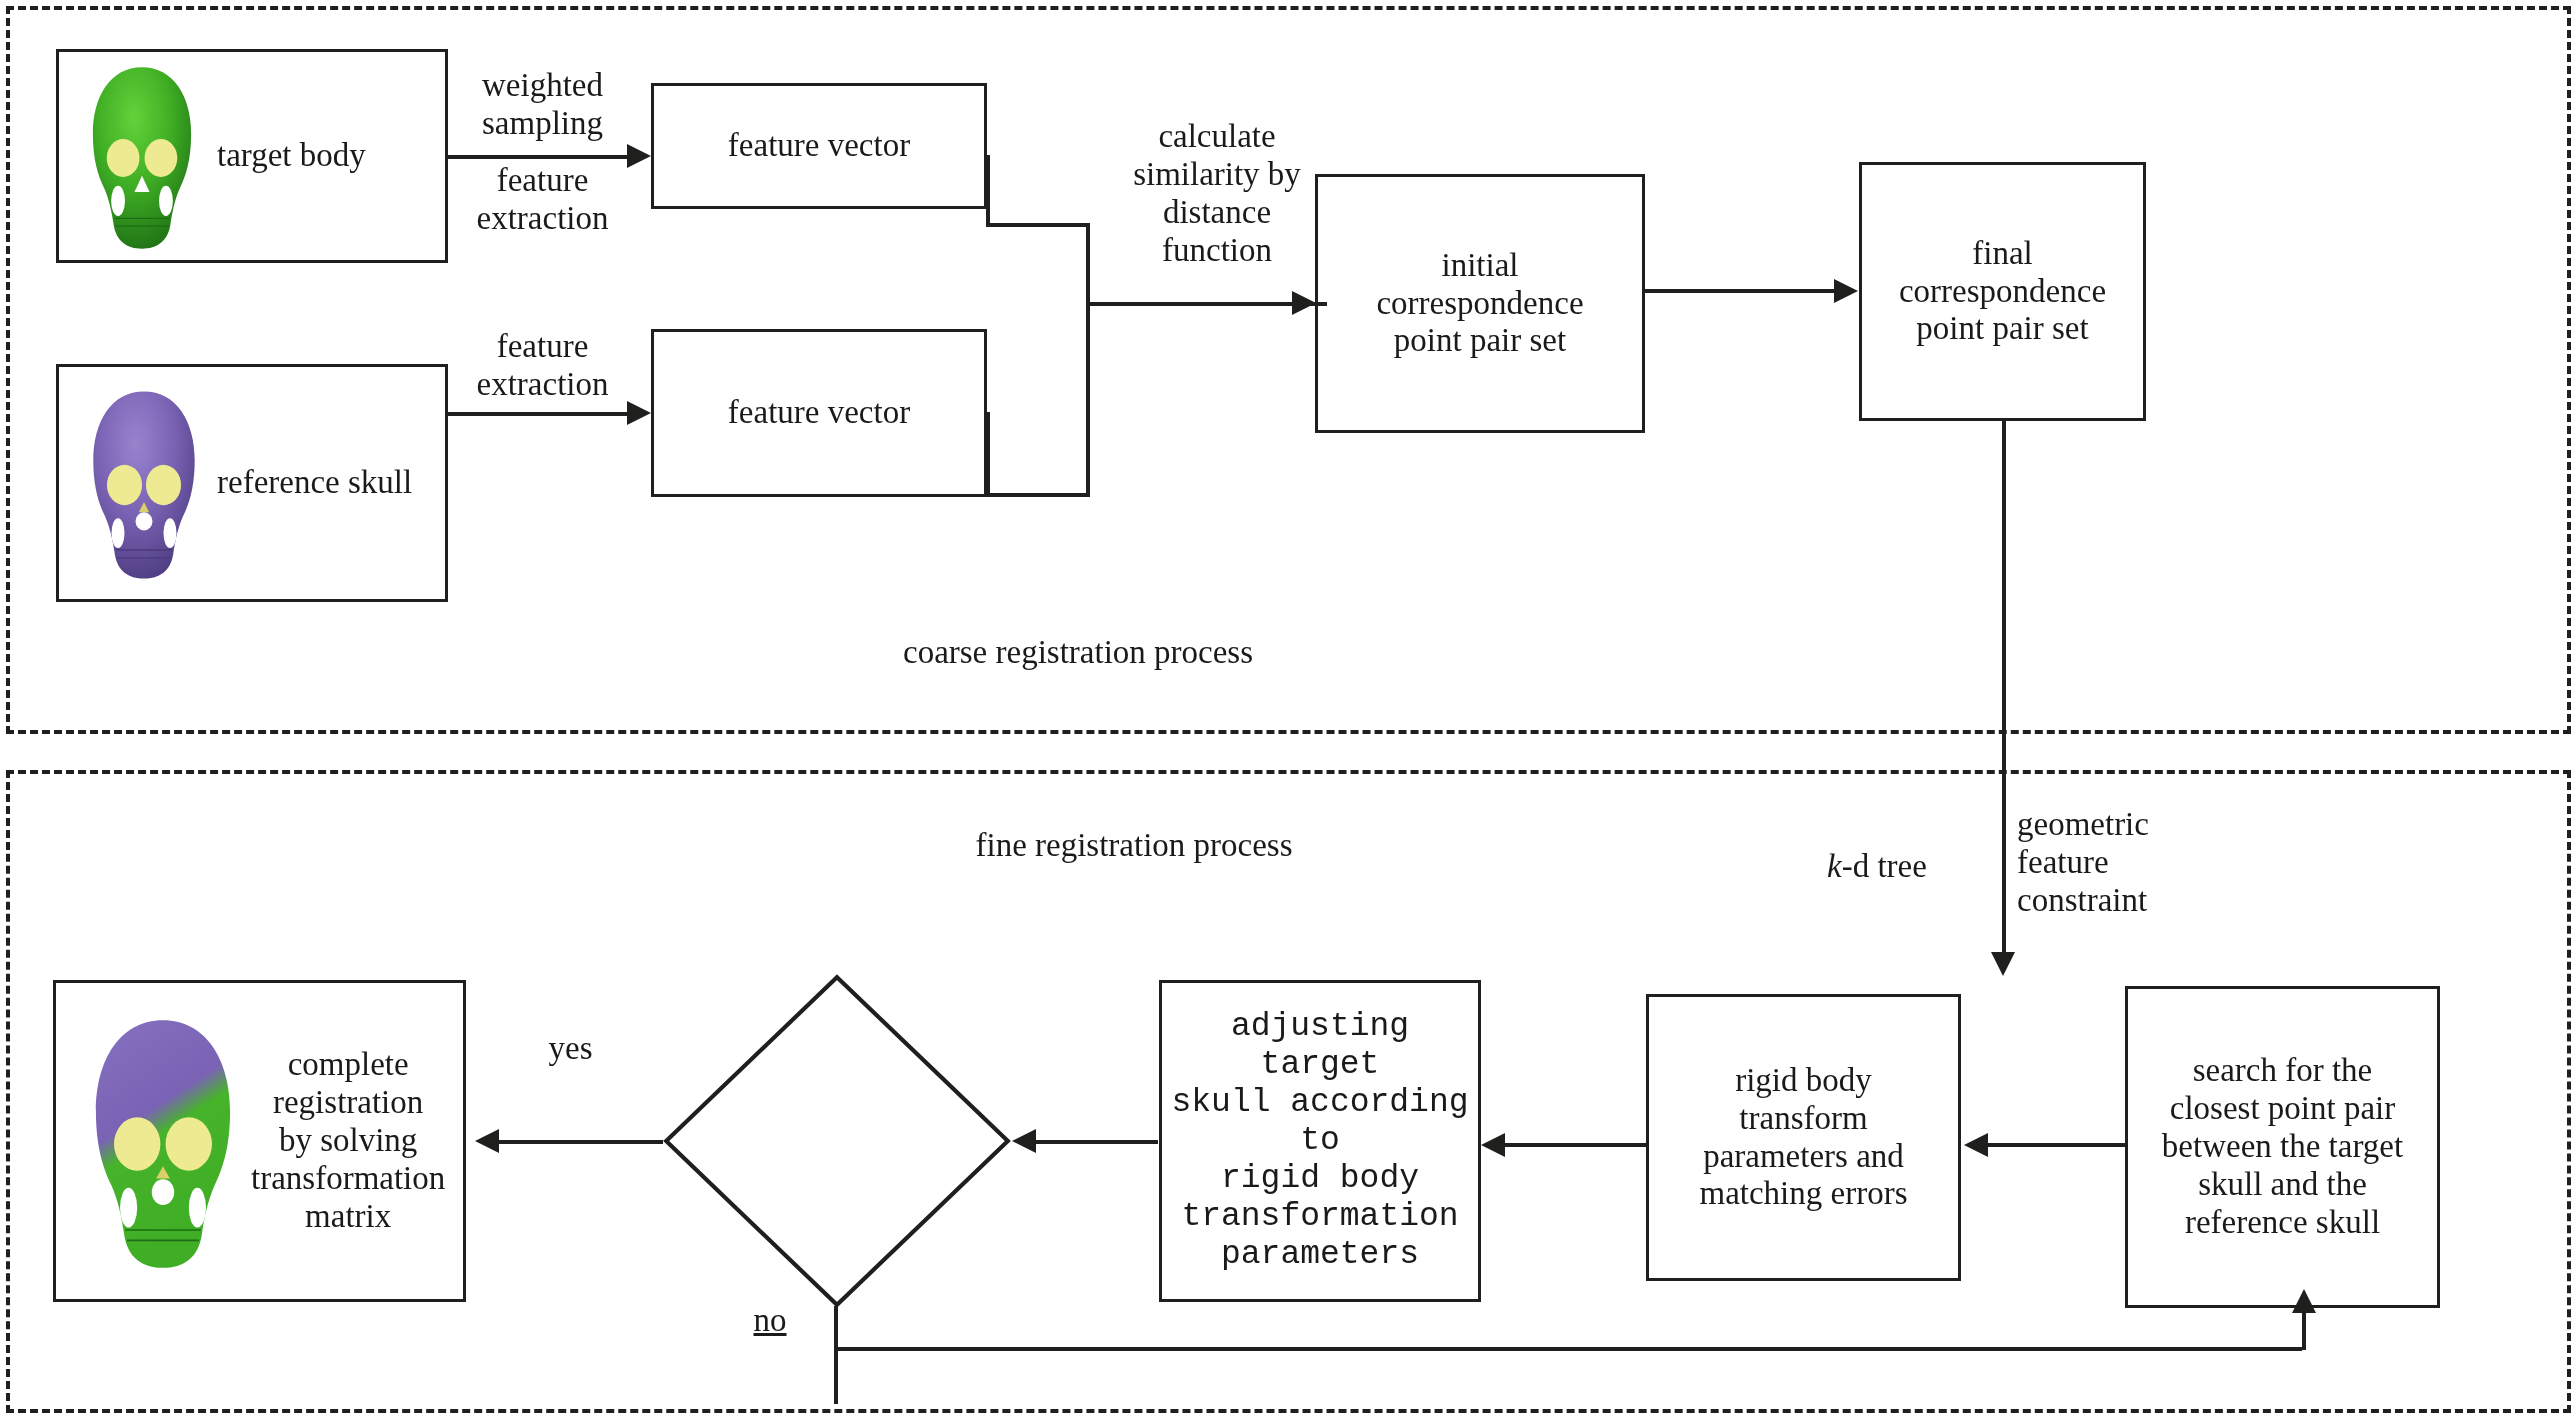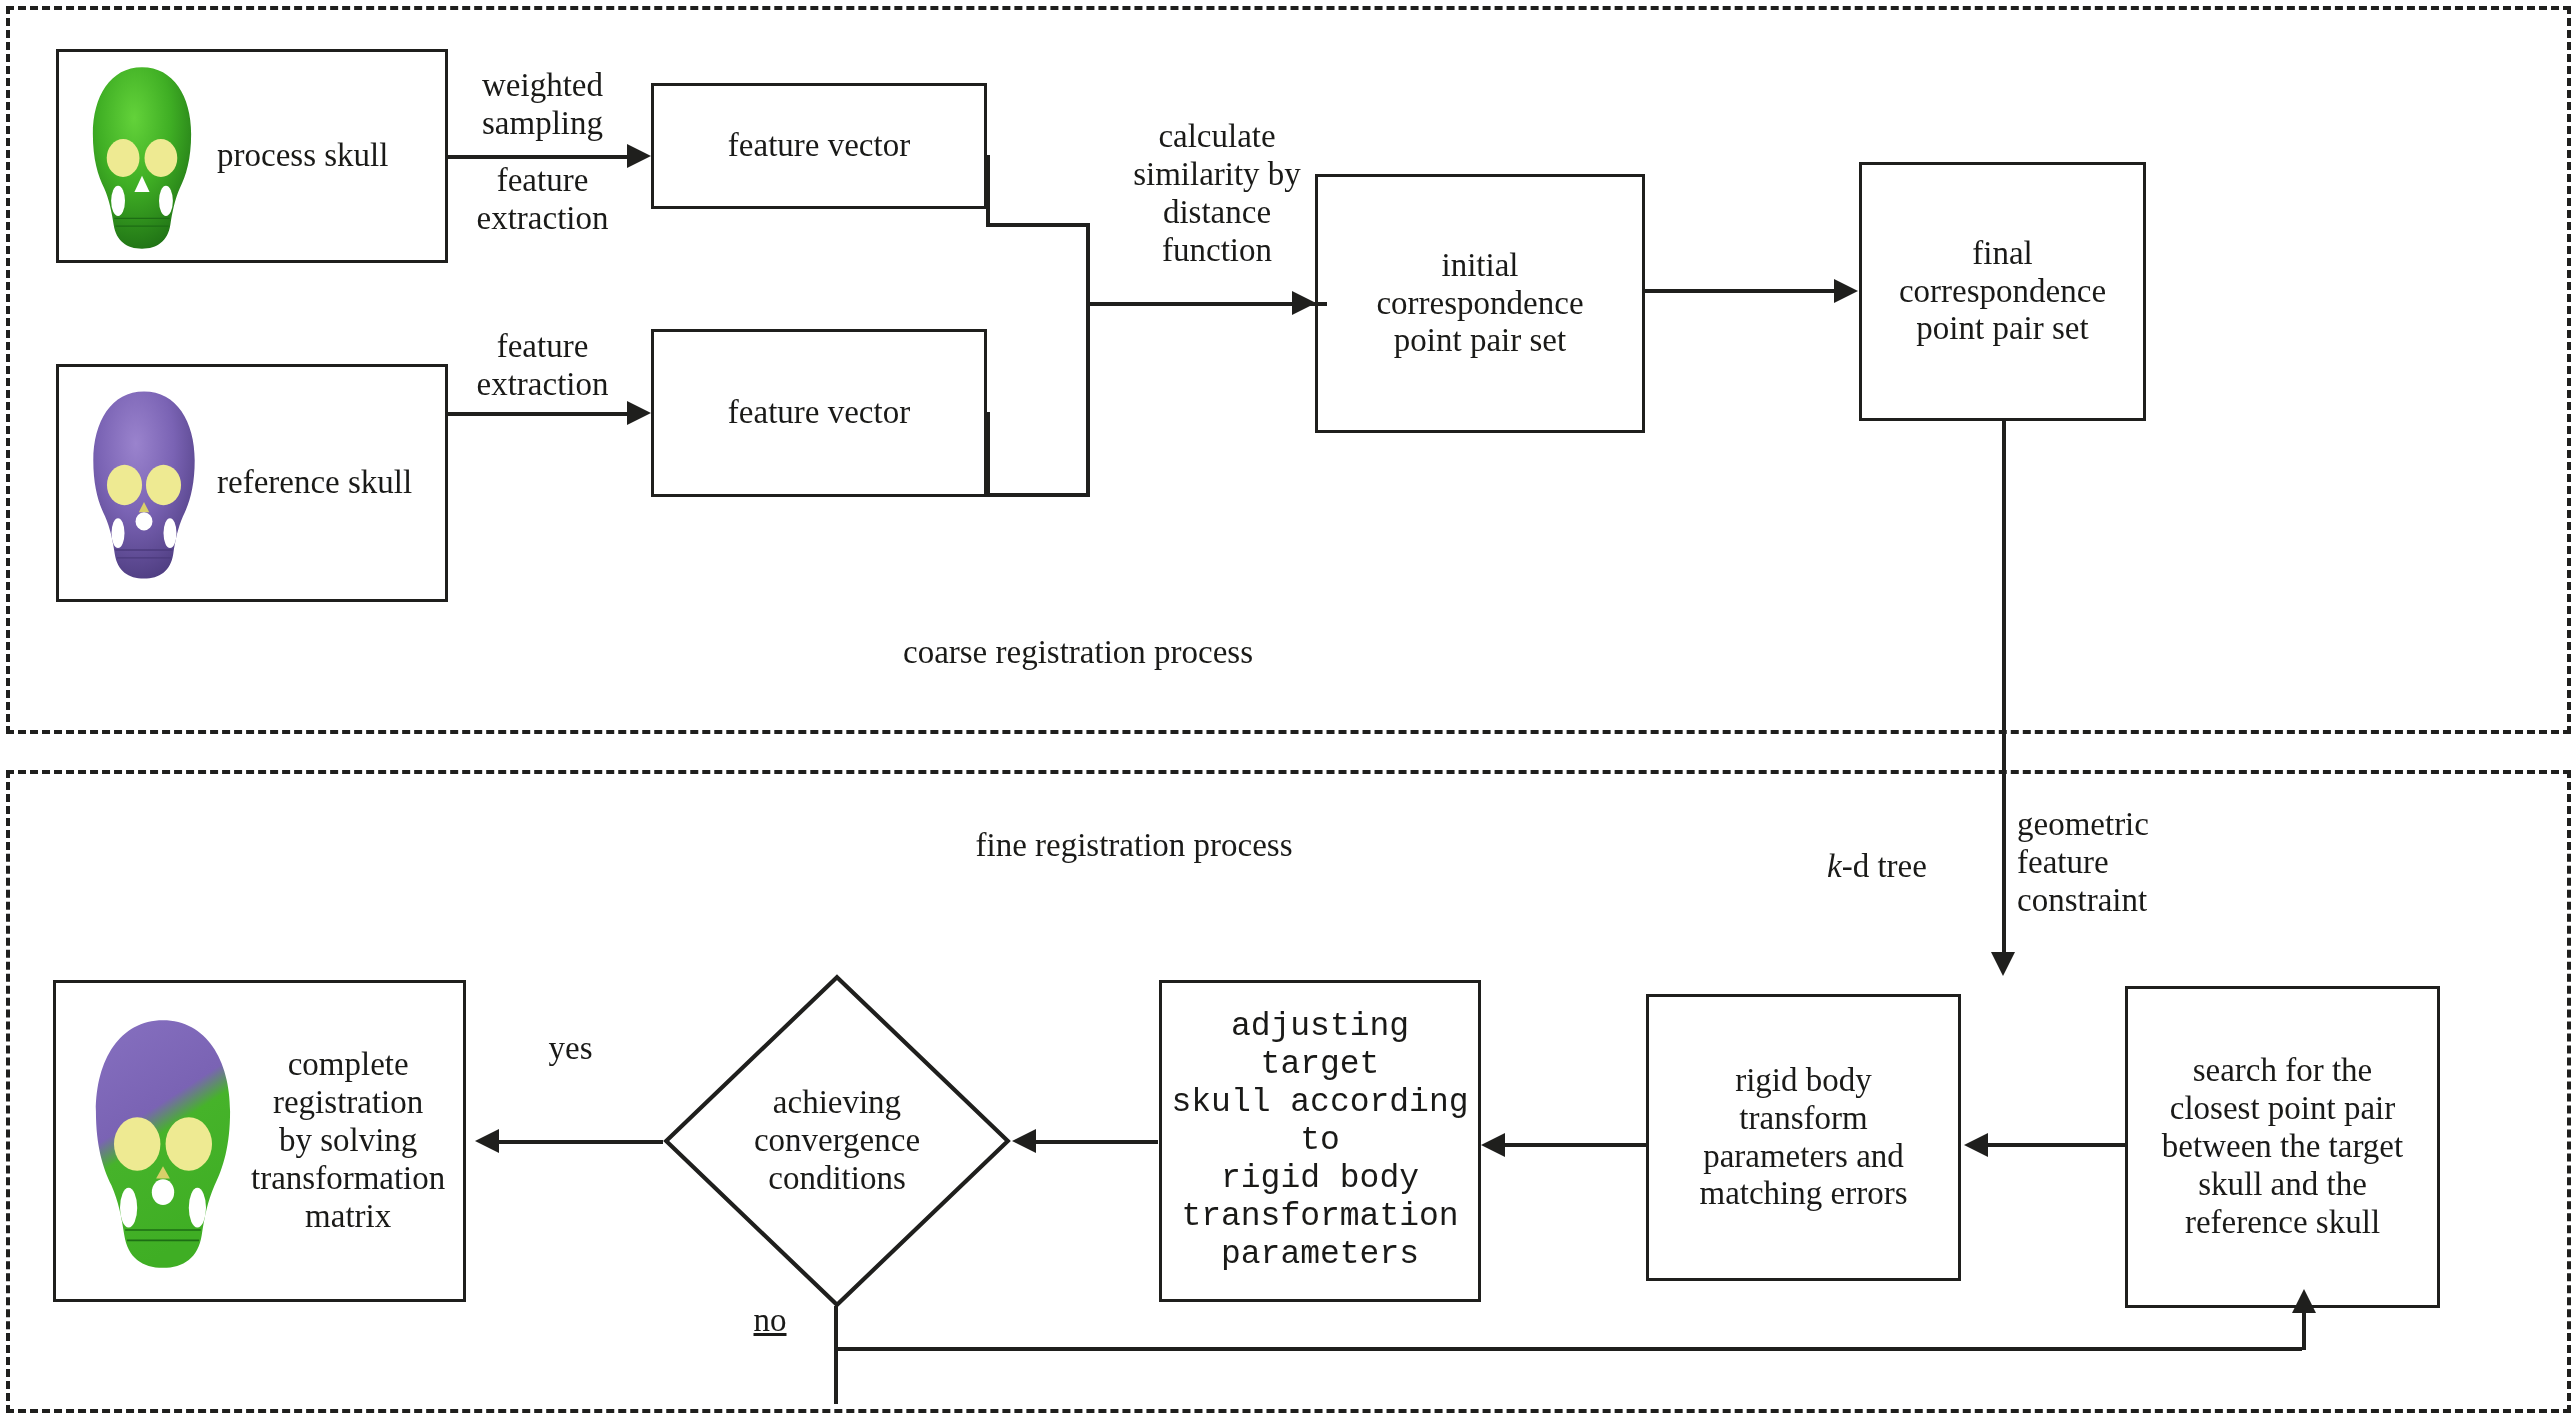--- a/index.html
+++ b/index.html
@@ -117,21 +117,21 @@
       <ellipse cx="70" cy="150" rx="26" ry="30" fill="#eeea92"></ellipse>
       <ellipse cx="130" cy="150" rx="26" ry="30" fill="#eeea92"></ellipse>
       <path d="M100 178 L112 204 L88 204 Z" fill="#ffffff"></path>
       <ellipse cx="62" cy="218" rx="11" ry="24" fill="#ffffff"></ellipse>
       <ellipse cx="138" cy="218" rx="11" ry="24" fill="#ffffff"></ellipse>
       <g stroke="#1d6d14" stroke-width="2">
         <line x1="56" y1="246" x2="144" y2="246"></line>
         <line x1="58" y1="258" x2="142" y2="258"></line>
       </g>
     </svg>
-    <span class="boxlabel" style="margin-left:151px;">process skull</span>
+    <span class="boxlabel" style="margin-left:151px;">target body</span>
   </div>
 
   <div class="box with-img" style="left:56px; top:364px; width:392px; height:238px;">
     <svg class="skull" style="left:19.6px; top:12.6px;" width="130" height="210" viewBox="0 0 200 300">
       <use href="#skullSym" fill="url(#gPurple)"></use>
       <ellipse cx="70" cy="150" rx="27" ry="31" fill="#eeea92"></ellipse>
       <ellipse cx="130" cy="150" rx="27" ry="31" fill="#eeea92"></ellipse>
       <path d="M100 176 L108 192 L92 192 Z" fill="#d9d06a"></path>
       <ellipse cx="100" cy="206" rx="13" ry="14" fill="#ffffff"></ellipse>
       <ellipse cx="60" cy="224" rx="10" ry="23" fill="#ffffff"></ellipse>
@@ -225,23 +225,20 @@
 skull according to
 rigid body
 transformation
 parameters</span>
   </div>
 
   <div class="diamond-wrap" style="left:662px; top:973px; width:350px; height:336px;">
     <svg class="diamond-shape" viewBox="0 0 500 480" preserveAspectRatio="none">
       <polygon points="250,6 494,240 250,474 6,240" fill="#ffffff" stroke="#1f1f1d" stroke-width="6"></polygon>
     </svg>
-    <div class="diamond-text" style="white-space:pre-line;">achieving
-convergence
-conditions</div>
   </div>
 
   <div class="box with-img" style="left:53px; top:980px; width:413px; height:322px;">
     <svg class="skull" style="left:21px; top:21px;" width="172" height="280" viewBox="0 0 200 300">
       <use href="#skullSym" fill="url(#gMix)"></use>
       <ellipse cx="70" cy="150" rx="27" ry="31" fill="#eeea92"></ellipse>
       <ellipse cx="130" cy="150" rx="27" ry="31" fill="#eeea92"></ellipse>
       <path d="M100 176 L108 190 L92 190 Z" fill="#d9d06a"></path>
       <ellipse cx="100" cy="206" rx="13" ry="15" fill="#ffffff"></ellipse>
       <ellipse cx="60" cy="224" rx="10" ry="23" fill="#ffffff"></ellipse>

